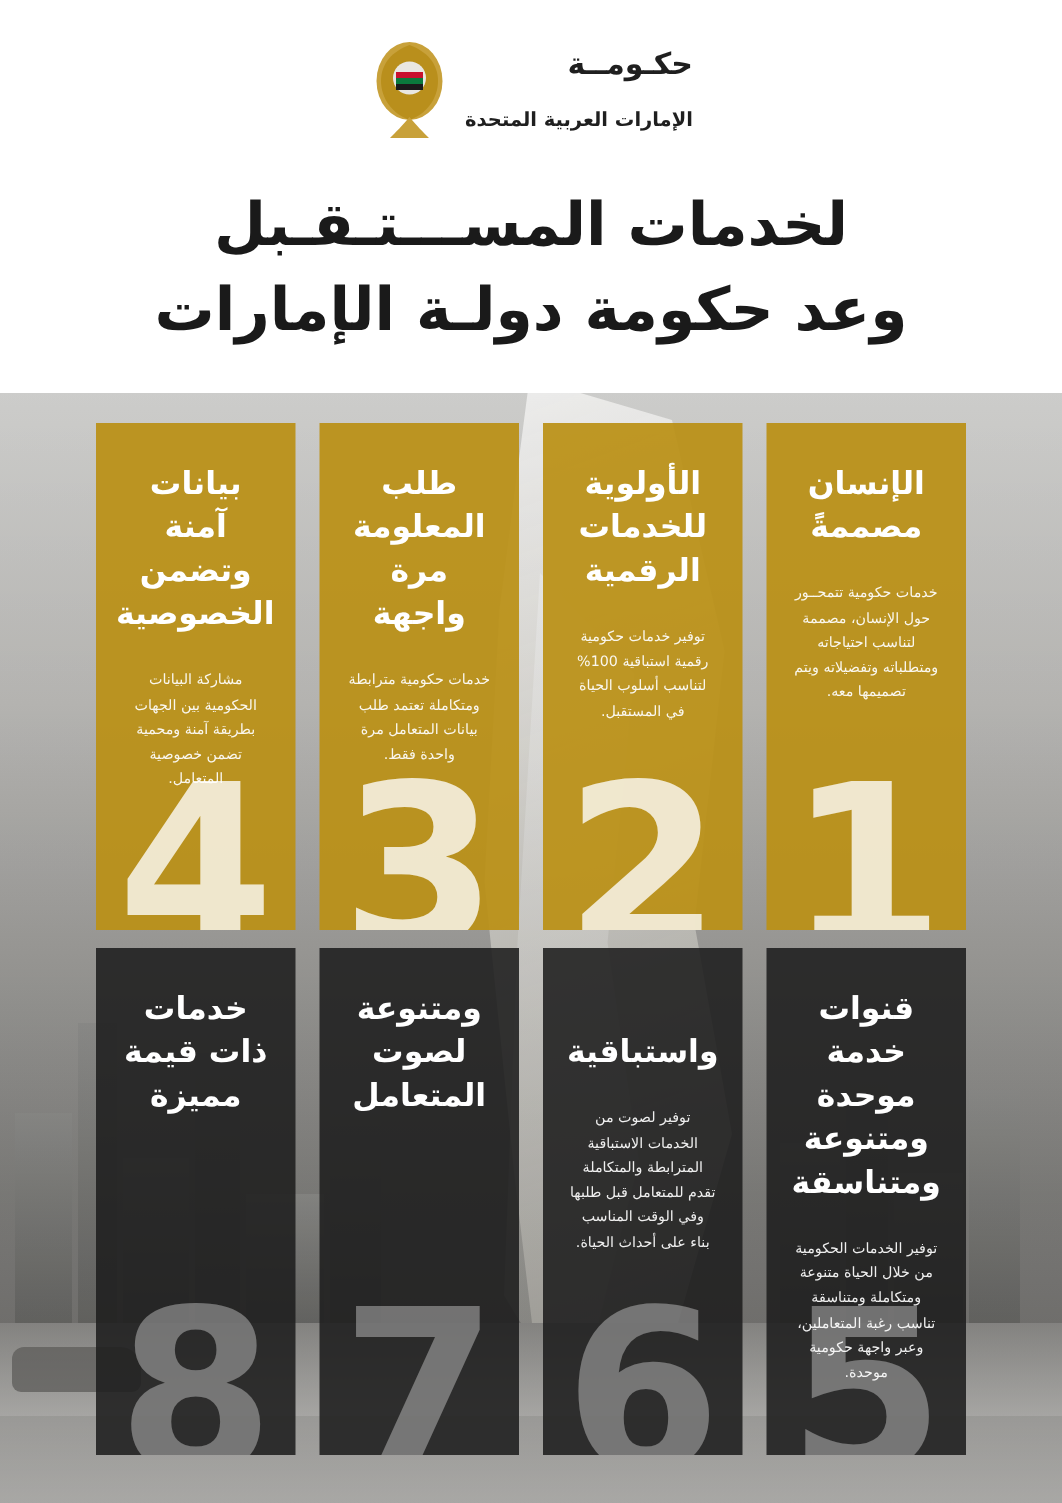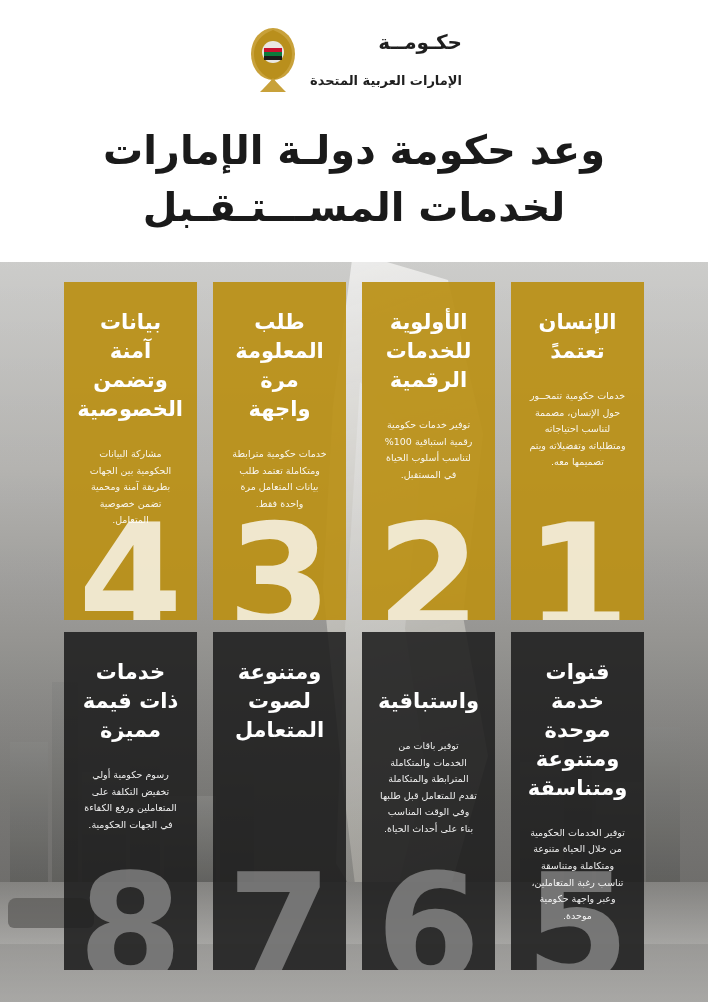--- a/index.html
+++ b/index.html
@@ -186,22 +186,22 @@
           <path d="M27 6 C16 10 8 18 8 30 C8 42 16 52 27 56 C38 52 46 42 46 30 C46 18 38 10 27 6 Z" fill="#B98F1C"></path>
           <circle cx="27" cy="28" r="11" fill="#E9E7E2"></circle>
           <rect x="18" y="24" width="18" height="4" fill="#C8102E"></rect>
           <rect x="18" y="28" width="18" height="4" fill="#0A7A3C"></rect>
           <rect x="18" y="32" width="18" height="4" fill="#1b1b1b"></rect>
           <path d="M27 54 C22 60 18 64 14 68 L40 68 C36 64 32 60 27 54 Z" fill="#C8A13A"></path>
         </svg>
       </div>
     </div>
     <div class="main-title">
+      <span class="line">لخدمات المســـتـقـبل</span>
       <span class="line">وعد حكومة دولـة الإمارات</span>
-      <span class="line">لخدمات المســـتـقـبل</span>
     </div>
   </div>
 
   <div class="photo">
     <div class="sky"></div>
     <div class="skyline">
       <div class="bldg" style="left:10px;  width:38px; height:150px;"></div>
       <div class="bldg" style="left:52px;  width:26px; height:210px;"></div>
       <div class="bldg" style="left:82px;  width:44px; height:120px;"></div>
       <div class="bldg" style="left:130px; width:30px; height:190px;"></div>
@@ -218,21 +218,21 @@
     <div class="road"></div>
     <div class="car"></div>
     <div class="shade"></div>
   </div>
 
   <div class="grid">
 
     <div class="card gold">
       <h3>
         <span>الإنسان</span><br>
-        <span>تعتمدً</span>
+        <span>مصممةً</span>
       </h3>
       <p>خدمات حكومية تتمحــور حول الإنسان، مصممة لتناسب احتياجاته ومتطلباته وتفضيلاته ويتم تصميمها معه.</p>
       <div class="num">1</div>
     </div>
 
     <div class="card gold">
       <h3>
         <span>الأولوية</span><br>
         <span>للخدمات</span><br>
         <span>الرقمية</span>
@@ -270,37 +270,36 @@
       </h3>
       <p>توفير الخدمات الحكومية من خلال الحياة متنوعة ومتكاملة ومتناسقة تناسب رغبة المتعاملين، وعبر واجهة حكومية موحدة.</p>
       <div class="num">5</div>
     </div>
 
     <div class="card dark">
       <h3>
         <br>
         <span>واستباقية</span>
       </h3>
-      <p>توفير باقات من الخدمات والمتكاملة المترابطة والمتكاملة تقدم للمتعامل قبل طلبها وفي الوقت المناسب بناء على أحداث الحياة.</p>
+      <p>توفير لصوت من الخدمات الاستباقية المترابطة والمتكاملة تقدم للمتعامل قبل طلبها وفي الوقت المناسب بناء على أحداث الحياة.</p>
       <div class="num">6</div>
     </div>
 
     <div class="card dark">
       <h3>
         <span>ومتنوعة</span><br>
         <span>لصوت</span><br>
         <span>المتعامل</span>
       </h3>
       <div class="num">7</div>
     </div>
 
     <div class="card dark">
       <h3>
         <span>خدمات</span><br>
         <span>ذات قيمة</span><br>
         <span>مميزة</span>
       </h3>
-      <p>رسوم حكومية أولي تخفيض التكلفة على المتعاملين ورفع الكفاءة في الجهات الحكومية.</p>
       <div class="num">8</div>
     </div>
 
   </div>
 </div>
 
 </body></html>

